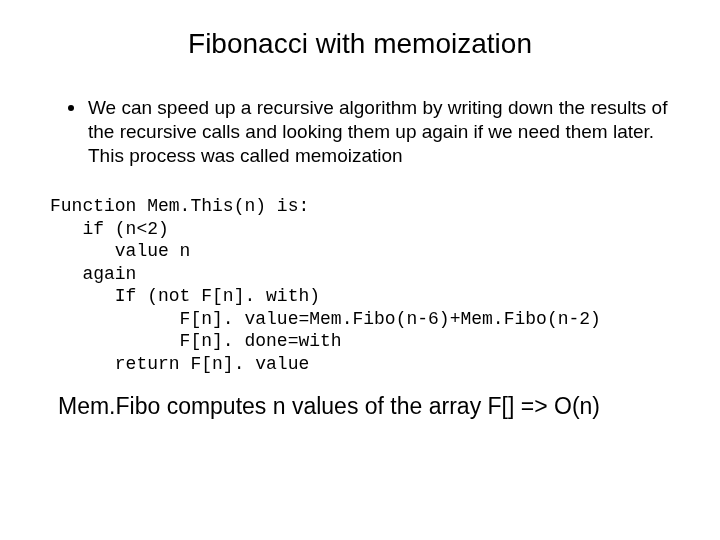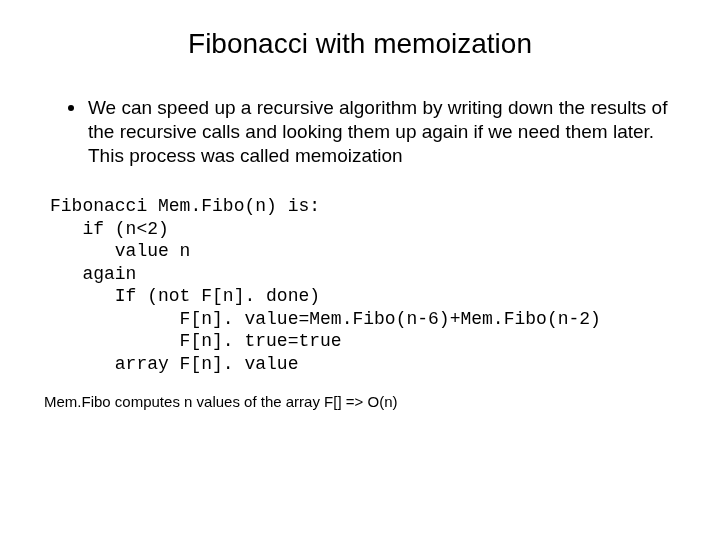--- a/index.html
+++ b/index.html
@@ -50,43 +50,43 @@
   }
   .code-block {
     font-family: "Courier New", Courier, monospace;
     font-size: 18px;
     line-height: 1.25;
     white-space: pre;
     margin-left: 10px;
     margin-bottom: 18px;
   }
   .footer-line {
-    font-size: 15px;
+    font-size: 23px;
     line-height: 1.2;
-    margin-left: 4px;
+    margin-left: 18px;
   }
 </style>
 </head>
 <body>
 
 <div class="slide">
 
   <h1 class="title">Fibonacci with  memoization</h1>
 
   <div class="bullet-block">
     <div class="bullet-row">
       <div class="bullet-dot"></div>
       <div class="bullet-text">We can speed up a recursive algorithm by writing down the results of the recursive calls and looking them up again if we need them later. This process was called memoization</div>
     </div>
   </div>
 
-  <div class="code-block"><span>Fibonacci Mem.Fibo(n) is:</span>
+  <div class="code-block"><span>Function Mem.This(n) is:</span>
 <span>   if (n&lt;2)</span>
 <span>      value n</span>
 <span>   again</span>
-<span>      If (not F[n]. done)</span>
+<span>      If (not F[n]. with)</span>
 <span>            F[n]. value=Mem.Fibo(n-6)+Mem.Fibo(n-2)</span>
-<span>            F[n]. true=true</span>
-<span>      array F[n]. value</span></div>
+<span>            F[n]. done=with</span>
+<span>      return F[n]. value</span></div>
 
   <div class="footer-line">Mem.Fibo computes n values of the array F[] =&gt; O(n)</div>
 
 </div>
 
 </body></html>

